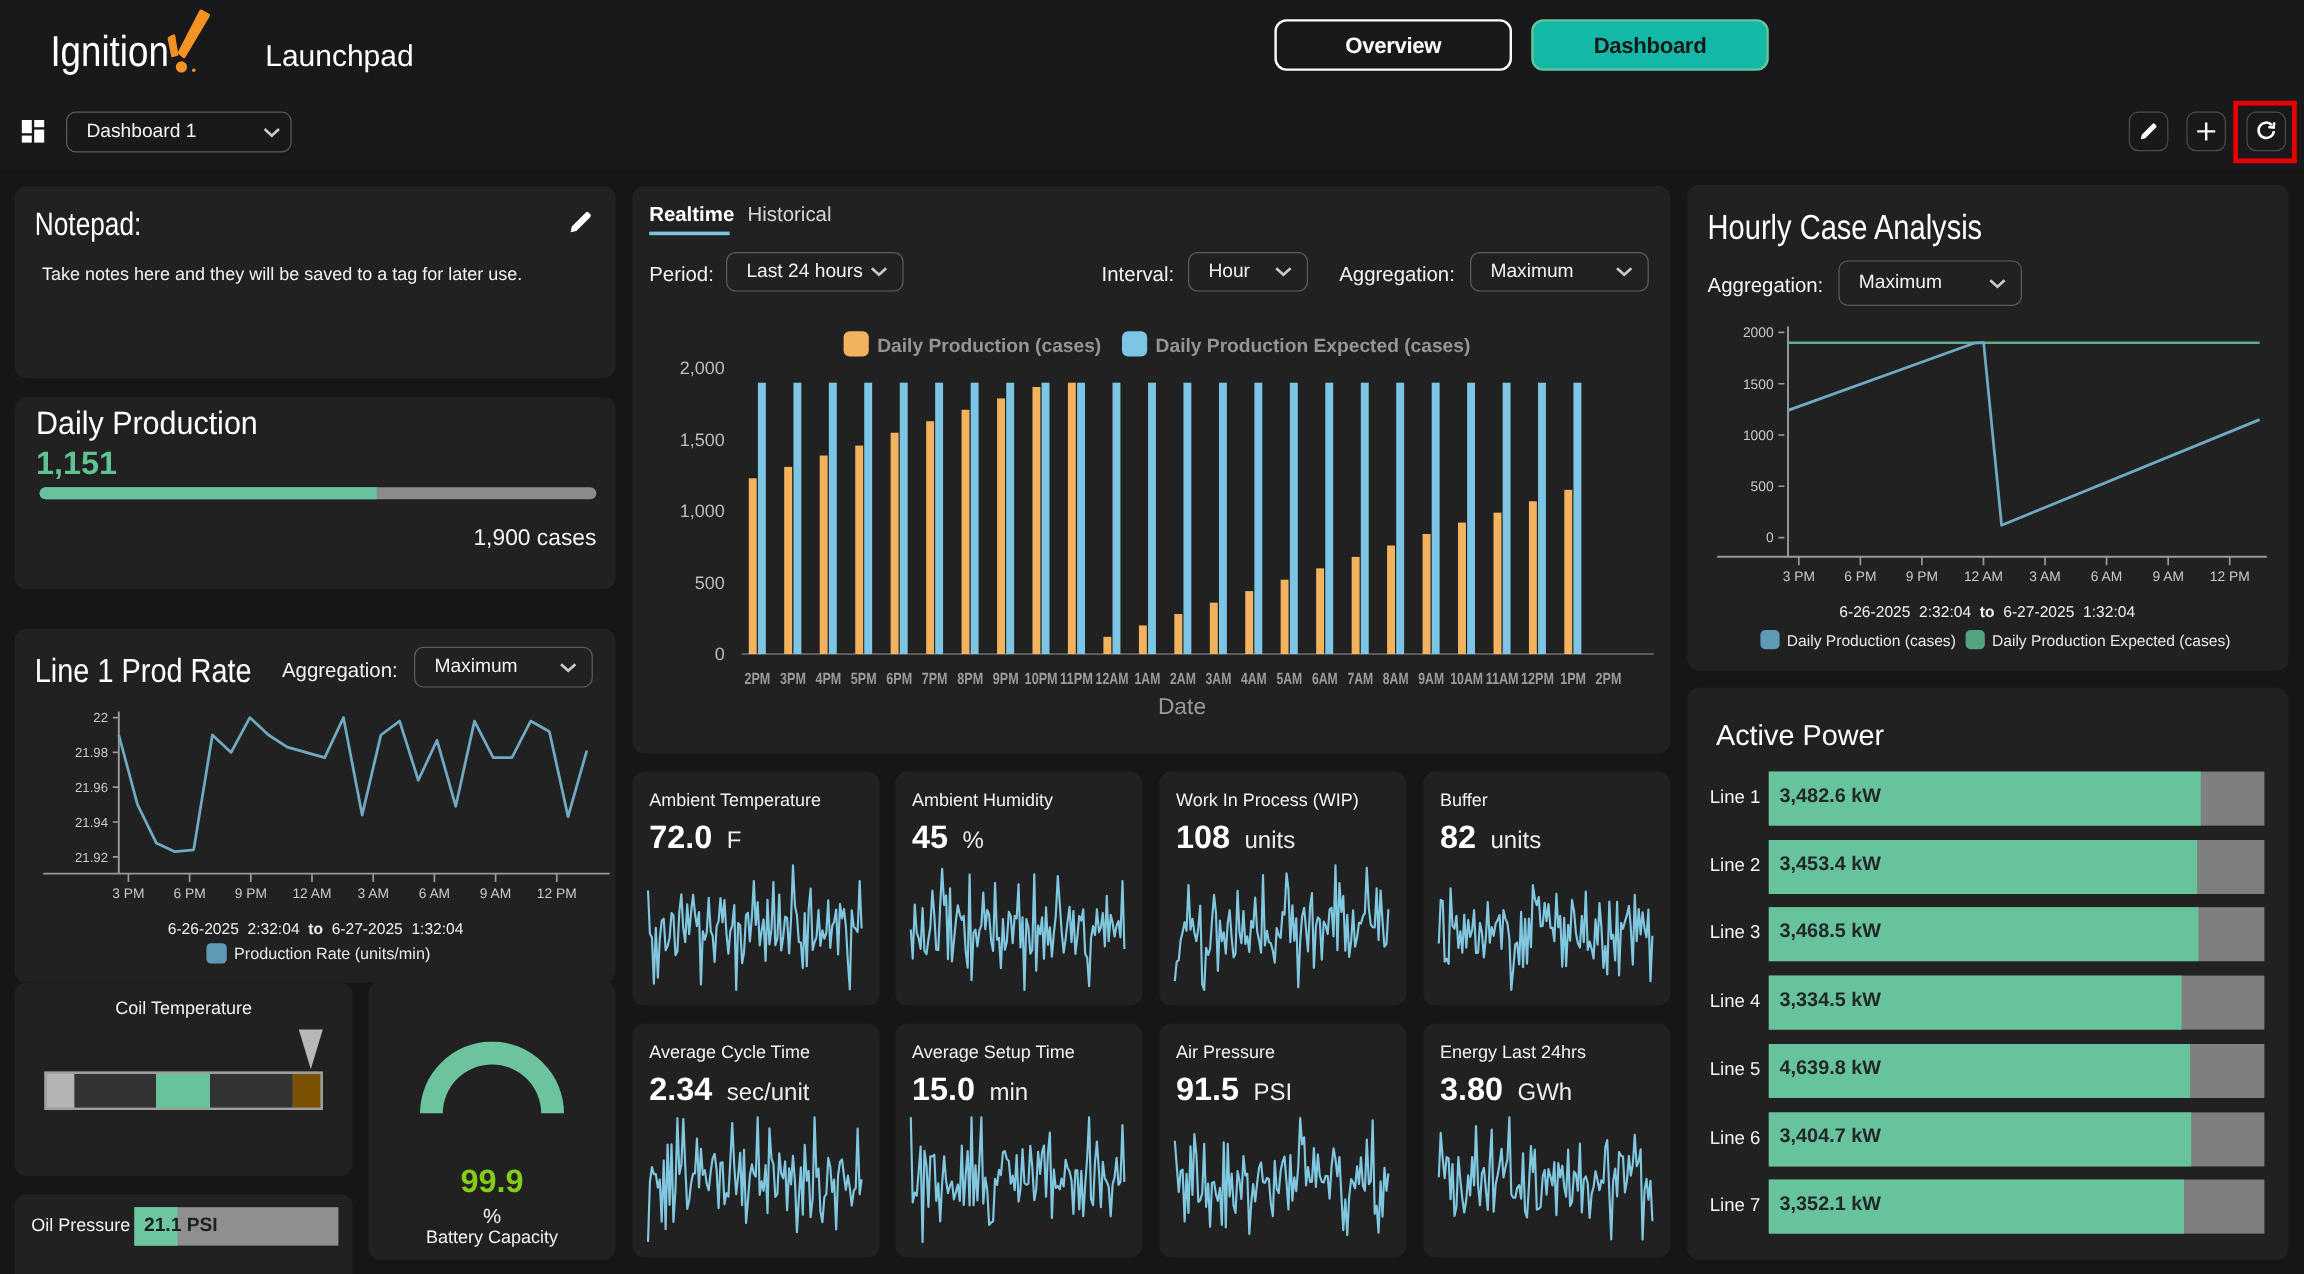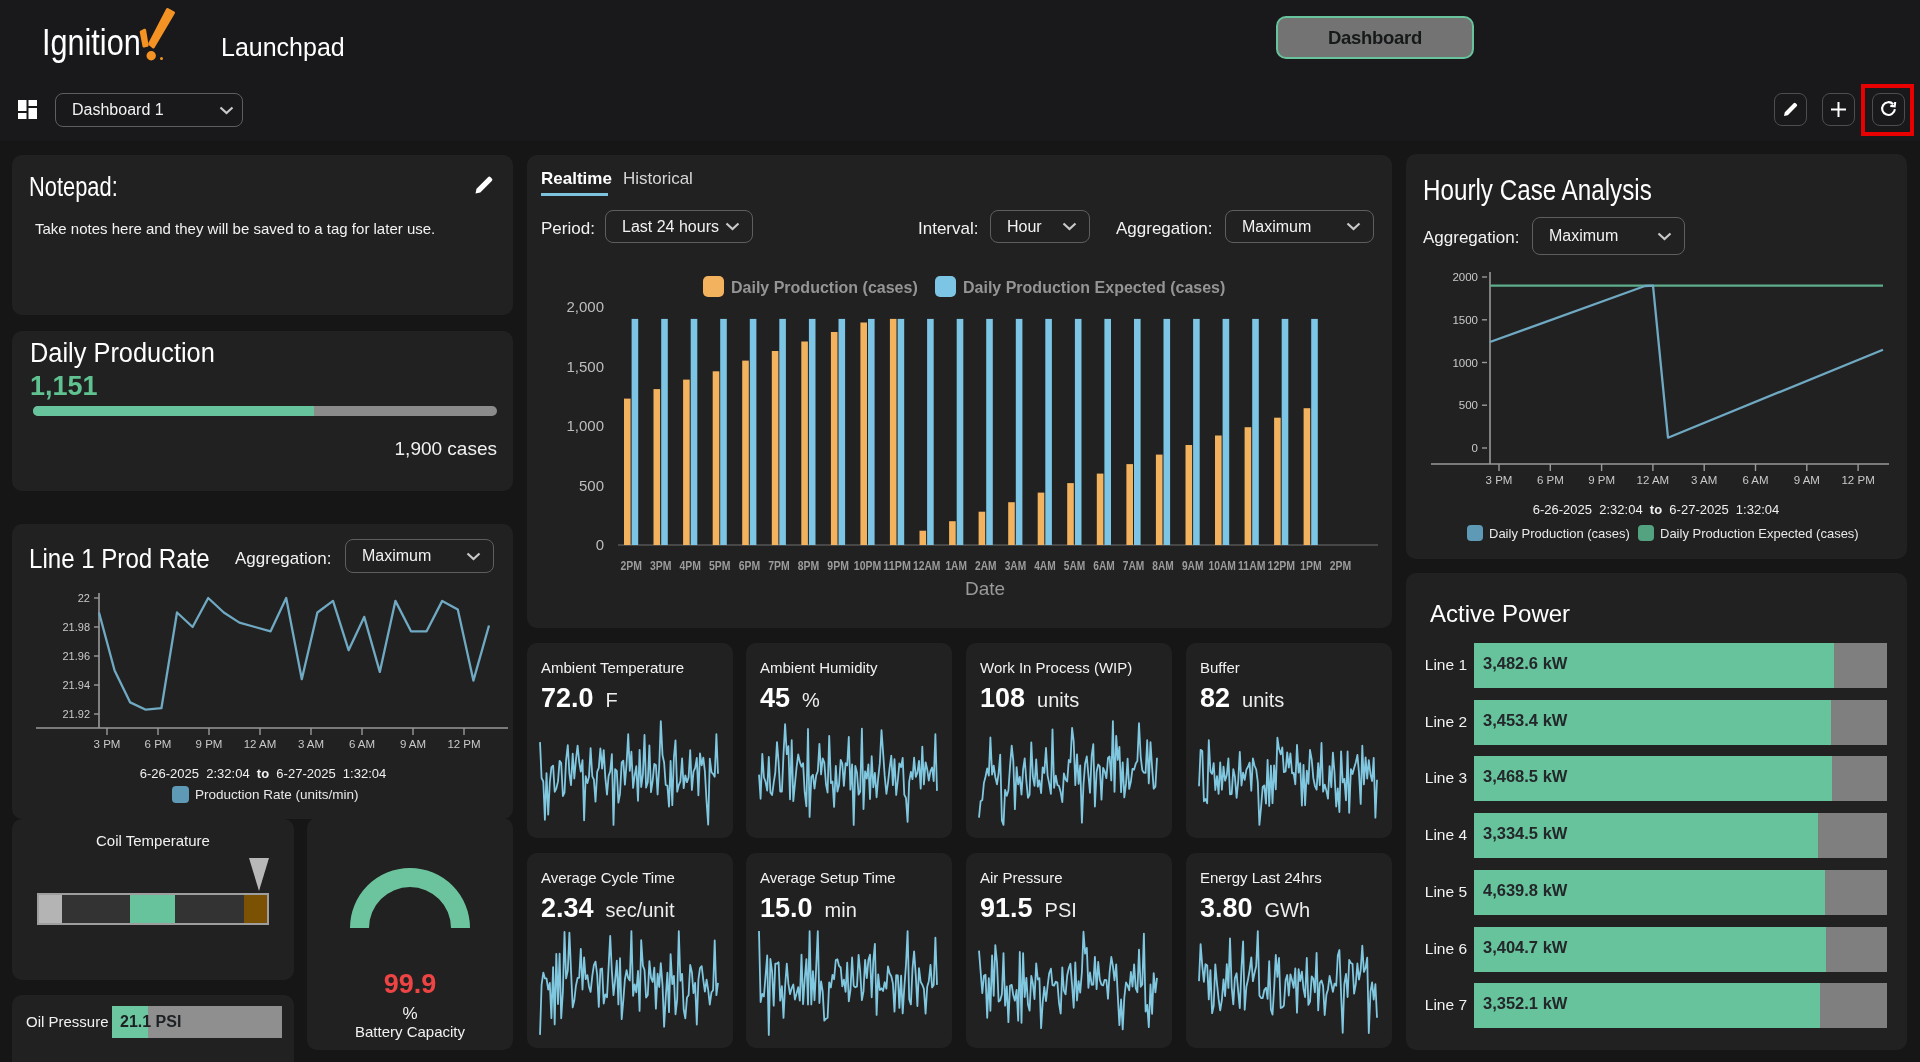--- a/index.html
+++ b/index.html
@@ -1,18 +1,18 @@
 <!DOCTYPE html>
 <html><head><meta charset="utf-8"><style>
 * { margin:0; padding:0; box-sizing:border-box; }
 html,body { width:1920px; height:1062px; overflow:hidden; background:#161616; font-family:"Liberation Sans",sans-serif; }
 .card { position:absolute; background:#212122; border-radius:10px; }
 #hdr { position:absolute; left:0; top:0; width:1920px; height:141px; background:#19191b; }
 .navBtn { position:absolute; top:16px; height:43px; width:198px; border:2px solid #fdfdfd; border-radius:10px; color:#fdfdfd; font-size:18.5px; font-weight:bold; letter-spacing:-0.3px; display:flex; align-items:center; justify-content:center; }
-.navBtn.act { background:#737373; border-color:#66c39c; color:#16191a; }
+.navBtn.act { background:#14b8a6; border-color:#66c39c; color:#16191a; }
 .iconBtn { position:absolute; top:93px; width:33px; height:33px; border:1.5px solid #4d4d4d; border-radius:8px; display:flex; align-items:center; justify-content:center; }
 .sel { position:absolute; border:1.3px solid #5e5e5e; border-radius:8px; color:#f2f2f2; display:flex; align-items:center; }
 .sel .tx { padding-left:16px; font-size:16px; }
 .sel svg { position:absolute; right:12px; }
 .lbl { position:absolute; color:#f2f2f2; font-size:17px; }
 .ttl { position:absolute; color:#fff; transform-origin:left center; white-space:nowrap; }
 .mTitle { position:absolute; left:14px; top:16px; font-size:15px; color:#f2f2f2; }
 .mVal { position:absolute; left:14px; top:40px; font-size:27px; font-weight:bold; color:#fff; }
 .mUnit { font-size:20px; font-weight:normal; color:#ededed; margin-left:12px; }
 .apRow { position:absolute; left:0; height:45px; }
@@ -24,20 +24,21 @@
 
 <div id="hdr">
   <div class="ttl" style="left:42px;top:22px;font-size:36px;transform:scaleX(0.85)">Ignition</div>
   <svg style="position:absolute;left:128px;top:7px" width="52" height="58" viewBox="0 0 52 58">
     <polygon points="39.5,2.5 45.5,5.8 25.3,40 21.7,36.8" fill="#f49324" stroke="#f49324" stroke-width="3" stroke-linejoin="round"></polygon>
     <polygon points="13,25 16.8,23 19.3,38.5 15.8,39.3" fill="#f49324" stroke="#f49324" stroke-width="2.6" stroke-linejoin="round"></polygon>
     <circle cx="23.2" cy="48.8" r="4.7" fill="#f49324"></circle>
     <circle cx="33.5" cy="51.5" r="1.5" fill="#f49324"></circle>
   </svg>
   <div style="position:absolute;left:221px;top:33px;color:#fff;font-size:25px">Launchpad</div>
+  <div class="navBtn" style="left:1062px">Overview</div>
   <div class="navBtn act" style="left:1276px">Dashboard</div>
   <svg style="position:absolute;left:18px;top:100px" width="19" height="19" viewBox="0 0 19 19">
     <rect x="0" y="0" width="8.5" height="11" fill="#fff"></rect>
       <rect x="0" y="13" width="8.5" height="6" fill="#fff"></rect>
     <rect x="10.5" y="0" width="8.5" height="6" fill="#fff"></rect>
       <rect x="10.5" y="8" width="8.5" height="11" fill="#fff"></rect>
   </svg>
   <div class="sel" style="left:55px;top:93px;width:188px;height:34px">
       <span class="tx">Dashboard 1</span>
       <svg width="15" height="9" viewBox="0 0 15 9" style="right:8px">
@@ -144,21 +145,21 @@
   <div style="position:absolute;left:100px;top:11px;width:170px;height:32px;background:#8f8f8f">
     <div style="position:absolute;left:0;top:0;width:36px;height:32px;background:#6cc7a1"></div>
     <div style="position:absolute;left:8px;top:7px;font-size:16px;font-weight:bold;color:#1d2124">21.1 PSI</div>
   </div>
 </div>
 
 <div class="card" style="left:307px;top:818px;width:206px;height:232px">
   <svg style="position:absolute;left:43px;top:50px" width="120" height="60" viewBox="0 0 120 60">
     <path d="M0 60 A60 60 0 0 1 120 60 L101 60 A41 41 0 0 0 19 60 Z" fill="#6cc49e"></path>
   </svg>
-  <div style="position:absolute;left:0;top:151px;width:206px;text-align:center;font-size:27px;font-weight:bold;color:#ef4444">99.9</div>
+  <div style="position:absolute;left:0;top:151px;width:206px;text-align:center;font-size:27px;font-weight:bold;color:#84cc16">99.9</div>
   <div style="position:absolute;left:0;top:186px;width:206px;text-align:center;font-size:17px;color:#f2f2f2">%</div>
   <div style="position:absolute;left:0;top:205px;width:206px;text-align:center;font-size:15px;color:#f2f2f2">Battery Capacity</div>
 </div>
 
 <div class="card" style="left:527px;top:155px;width:865px;height:473px">
   <div style="position:absolute;left:14px;top:14px;font-size:17px;font-weight:bold;color:#fff">Realtime</div>
   <div style="position:absolute;left:14px;top:38px;width:67px;height:3px;background:#7cc3de"></div>
   <div style="position:absolute;left:96px;top:14px;font-size:17px;color:#d6d6d6">Historical</div>
   <div class="lbl" style="left:14px;top:64px">Period:</div>
   <div class="sel" style="left:78px;top:55px;width:148px;height:33px">

